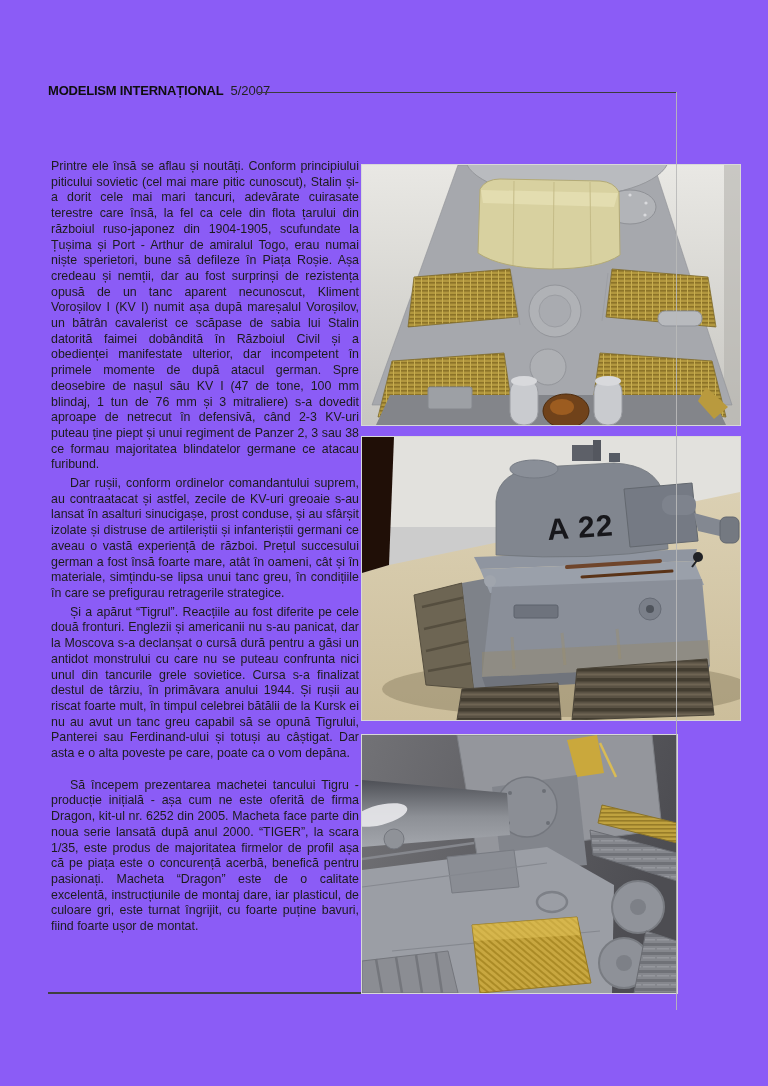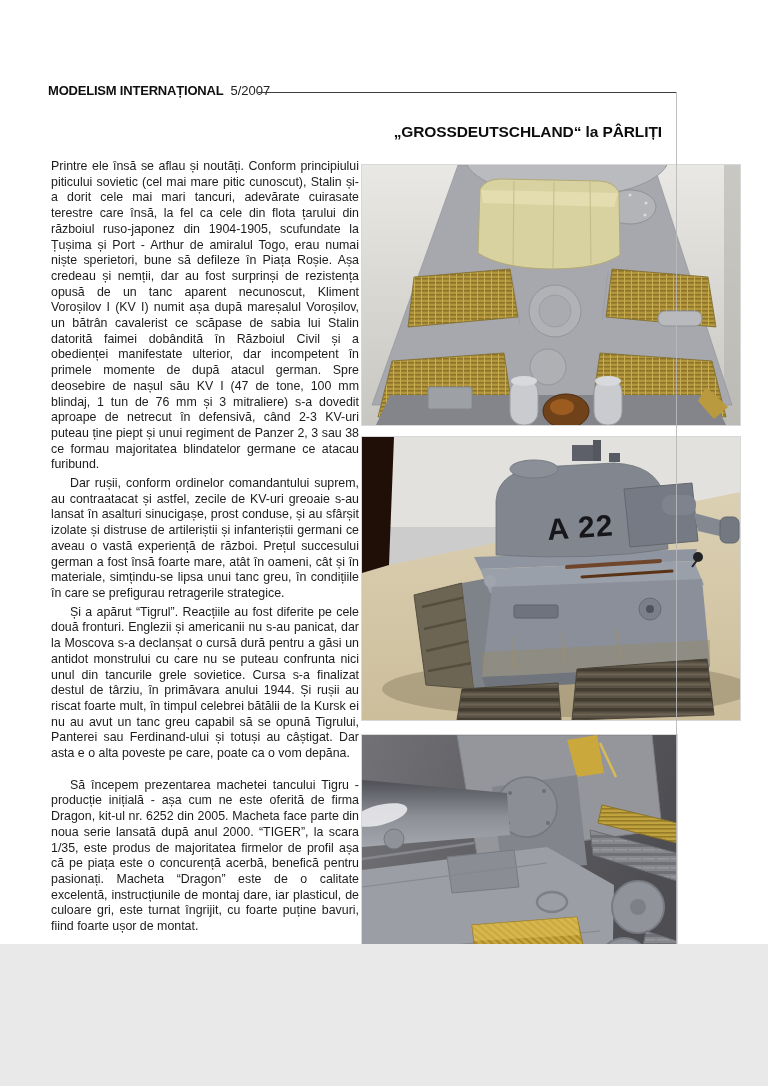--- a/index.html
+++ b/index.html
@@ -1,17 +1,17 @@
 <!DOCTYPE html>
 <html><head>
 <meta charset="utf-8">
 <style>
   html,body{margin:0;padding:0;background:#e9e9e9;}
   .page{
-    position:relative;width:768px;height:944px;background:#ffffff;
+    position:relative;width:768px;height:1086px;background:#8b5cf6;
     margin:0 auto;overflow:hidden;
     font-family:"Liberation Sans",sans-serif;color:#1a1a1a;
   }
   
   .masthead{position:absolute;left:48px;top:83px;font-size:13px;white-space:nowrap;}
   .masthead .brand{font-weight:700;letter-spacing:-0.2px;color:#0e0e0e;}
   .masthead .issue{font-weight:400;color:#222;margin-left:7px;}
   .head-rule{position:absolute;left:258px;top:92px;width:419px;height:1px;background:#3c3c3c;}
   .v-rule{position:absolute;left:676px;top:92px;width:1px;height:918px;background:#b9b9b9;opacity:.9;z-index:6;}
   .article-title{
@@ -39,21 +39,20 @@
 <body>
 
 <div class="page">
 
   <div class="masthead">
     <span class="brand">MODELISM INTERNAȚIONAL</span><span class="issue">5/2007</span>
   </div>
   <div class="head-rule"></div>
   <div class="v-rule"></div>
 
-  <div class="article-title">„GROSSDEUTSCHLAND“ la PÂRLIȚI</div>
 
   <div class="col">
     <p>Printre ele însă se aflau și noutăți. Conform principiului piticului sovietic (cel mai mare pitic cunoscut), Stalin și-a dorit cele mai mari tancuri, adevărate cuirasate terestre care însă, la fel ca cele din flota țarului din războiul ruso-japonez din 1904-1905, scufundate la Țușima și Port - Arthur de amiralul Togo, erau numai niște sperietori, bune să defileze în Piața Roșie. Așa credeau și nemții, dar au fost surprinși de rezistența opusă de un tanc aparent necunoscut, Kliment Voroșilov I (KV I) numit așa după mareșalul Voroșilov, un bătrân cavalerist ce scăpase de sabia lui Stalin datorită faimei dobândită în Războiul Civil și a obedienței manifestate ulterior, dar incompetent în primele momente de după atacul german. Spre deosebire de nașul său KV I (47 de tone, 100 mm blindaj, 1 tun de 76 mm și 3 mitraliere) s-a dovedit aproape de netrecut în defensivă, când 2-3 KV-uri puteau ține piept și unui regiment de Panzer 2, 3 sau 38 ce formau majoritatea blindatelor germane ce atacau furibund.</p>
     <p class="indent">Dar rușii, conform ordinelor comandantului suprem, au contraatacat și astfel, zecile de KV-uri greoaie s-au lansat în asalturi sinucigașe, prost conduse, și au sfârșit izolate și distruse de artileriștii și infanteriștii germani ce aveau o vastă experiență de război. Prețul succesului german a fost însă foarte mare, atât în oameni, cât și în materiale, simțindu-se lipsa unui tanc greu, în condițiile în care se prefigurau retragerile strategice.</p>
     <p class="indent">Și a apărut “Tigrul”. Reacțiile au fost diferite pe cele două fronturi. Englezii și americanii nu s-au panicat, dar la Moscova s-a declanșat o cursă dură pentru a găsi un antidot monstrului cu care nu se puteau confrunta nici unul din tancurile grele sovietice. Cursa s-a finalizat destul de târziu, în primăvara anului 1944. Și rușii au riscat foarte mult, în timpul celebrei bătălii de la Kursk ei nu au avut un tanc greu capabil să se opună Tigrului, Panterei sau Ferdinand-ului și totuși au câștigat. Dar asta e o alta poveste pe care, poate ca o vom depăna.</p>
     <p class="indent gap">Să începem prezentarea machetei tancului Tigru - producție inițială - așa cum ne este oferită de firma Dragon, kit-ul nr. 6252 din 2005. Macheta face parte din noua serie lansată după anul 2000. “TIGER”, la scara 1/35, este produs de majoritatea firmelor de profil așa că pe piața este o concurență acerbă, benefică pentru pasionați. Macheta “Dragon” este de o calitate excelentă, instrucțiunile de montaj dare, iar plasticul, de culoare gri, este turnat îngrijit, cu foarte puține bavuri, fiind foarte ușor de montat.</p>
   </div>
   <div class="col-rule"></div>
 
   <div class="photo" id="photo-1">

